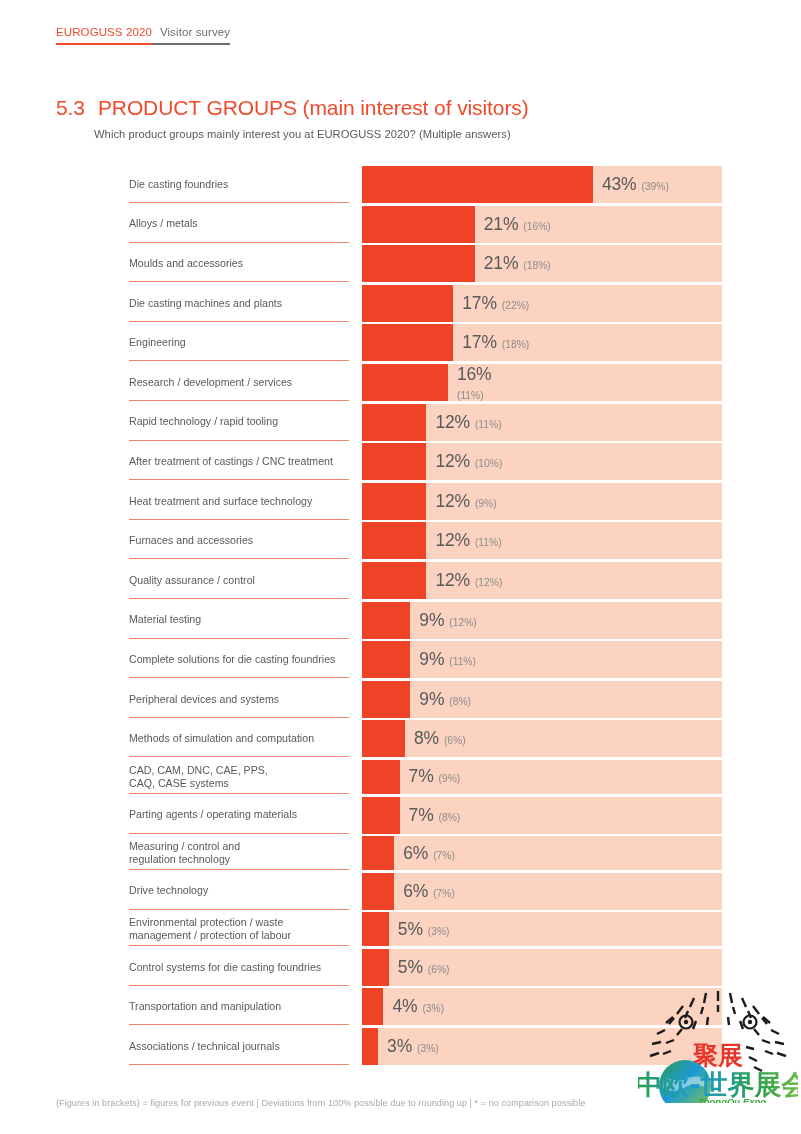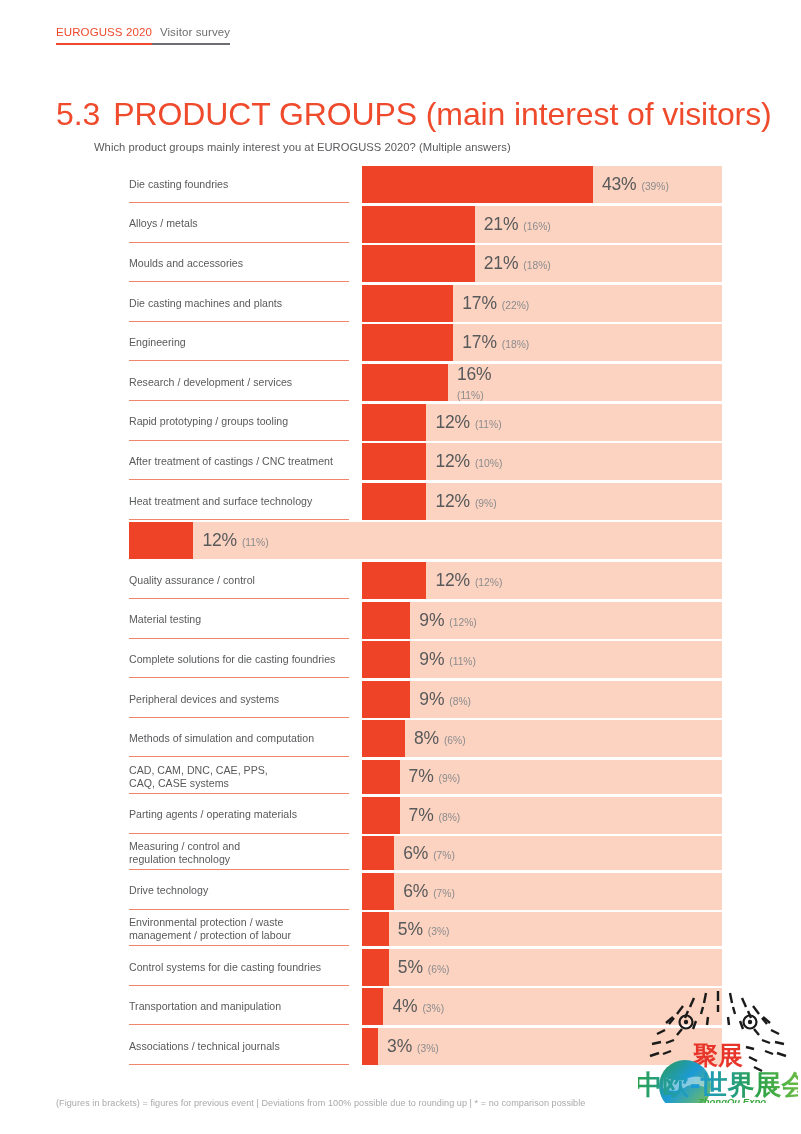--- a/index.html
+++ b/index.html
@@ -51,21 +51,21 @@
     position: absolute;
     left: 56px;
     top: 96px;
     width: 700px;
   }
   .title-row {
     display: flex;
     align-items: baseline;
     gap: 13px;
     color: #ef4a2c;
-    font-size: 32px;
+    font-size: 21px;
     font-weight: 400;
     letter-spacing: -0.1px;
     white-space: nowrap;
   }
   .subtitle {
     margin-top: 8px;
     margin-left: 38px;
     font-size: 11.2px;
     color: #58595b;
     letter-spacing: 0.05px;
@@ -254,21 +254,21 @@
       <div class="track">
         <div class="bar" style="width: 85.9701px;"></div>
         <div class="val-wrap" style="margin-left: 85.9701px; flex-direction: column;">
           <span class="val-main">16%</span>
           <span class="val-prev">(11%)</span>
         </div>
       </div>
     </div>
     <div class="row">
       <div class="row-label">
-        <div class="lbl-text">Rapid prototyping / groups tooling</div>
+        <div class="lbl-text">Rapid technology / rapid tooling</div>
       </div>
       <div class="track">
         <div class="bar" style="width: 64.4776px;"></div>
         <div class="val-wrap" style="margin-left: 64.4776px;">
           <span class="val-main">12%</span>
           <span class="val-prev">(11%)</span>
         </div>
       </div>
     </div>
     <div class="row">
@@ -289,20 +289,23 @@
       </div>
       <div class="track">
         <div class="bar" style="width: 64.4776px;"></div>
         <div class="val-wrap" style="margin-left: 64.4776px;">
           <span class="val-main">12%</span>
           <span class="val-prev">(9%)</span>
         </div>
       </div>
     </div>
     <div class="row">
+      <div class="row-label">
+        <div class="lbl-text">Furnaces and accessories</div>
+      </div>
       <div class="track">
         <div class="bar" style="width: 64.4776px;"></div>
         <div class="val-wrap" style="margin-left: 64.4776px;">
           <span class="val-main">12%</span>
           <span class="val-prev">(11%)</span>
         </div>
       </div>
     </div>
     <div class="row">
       <div class="row-label">

